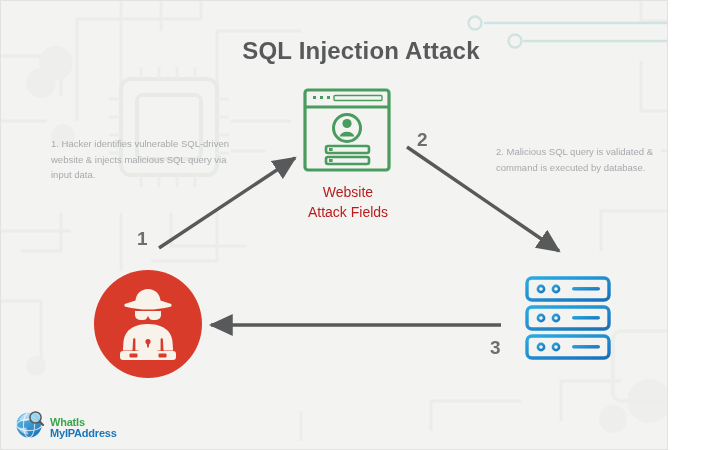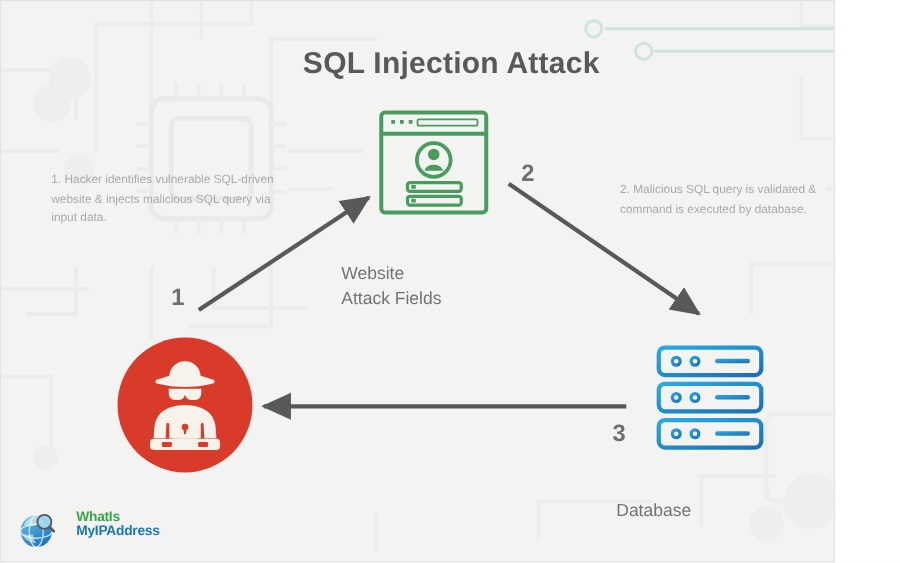--- a/index.html
+++ b/index.html
@@ -41,43 +41,42 @@
     letter-spacing: 0.2px;
   }
 
   
   .step-text {
     position: absolute;
     color: #a7a9ac;
     font-size: 9.5px;
     line-height: 1.65;
   }
-  #step1-text { left: 40px;  top: 135px; width: 196px; }
+  #step1-text { left: 50px;  top: 135px; width: 196px; }
   #step2-text { left: 495px; top: 143px; width: 200px; }
   #step3-text { left: 258px; top: 344px; width: 205px; text-align: left; }
 
   
   .step-num {
     position: absolute;
     color: #6d6e70;
     font-size: 19px;
     font-weight: bold;
   }
   #num-1 { left: 136px; top: 227px; }
   #num-2 { left: 416px; top: 128px; }
   #num-3 { left: 489px; top: 336px; }
 
   
   .node-label {
     position: absolute;
-    text-align: left;
-    color: #737373;
+    text-align: center;
+    color: #b91c1c;
     font-size: 14px;
     line-height: 1.45;
-    margin-top: 26px;
   }
   #label-website  { left: 272px; top: 181px; width: 150px; }
   #label-hacker   { left: 70px;  top: 376px; width: 155px; }
   #label-database { left: 492px; top: 371px; width: 150px; }
 
   
   .node {
     position: absolute;
   }
   #node-website  { left: 301px; top: 86px;  width: 90px;  height: 86px; }
@@ -90,22 +89,22 @@
     inset: 0;
     pointer-events: none;
   }
 
   
   #logo {
     position: absolute;
     left: 14px;
     top: 408px;
     display: flex;
-    align-items: flex-start;
-    gap: 16px;
+    align-items: flex-end;
+    gap: 5px;
   }
   .logo-text {
     display: flex;
     flex-direction: column;
     line-height: 1.0;
   }
   .logo-line1 {
     font-size: 11px;
     font-weight: bold;
     color: #3aa64c;
@@ -331,21 +330,20 @@
       <g fill="#f3f4f2">
         <circle cx="21" cy="19" r="1.8"></circle>
         <circle cx="36" cy="19" r="1.8"></circle>
         <circle cx="21" cy="48" r="1.8"></circle>
         <circle cx="36" cy="48" r="1.8"></circle>
         <circle cx="21" cy="77" r="1.8"></circle>
         <circle cx="36" cy="77" r="1.8"></circle>
       </g>
     </svg>
   </div>
-  <div class="node-label" id="label-database">Database</div>
 
   <div id="logo">
     <svg width="30" height="30" viewBox="0 0 30 30">
       <defs>
         <linearGradient id="glg" x1="0" y1="0" x2="0.7" y2="1">
           <stop offset="0%" stop-color="#6fc4ea"></stop>
           <stop offset="100%" stop-color="#1b75bb"></stop>
         </linearGradient>
       </defs>
       <circle cx="14" cy="16" r="12.6" fill="url(#glg)"></circle>

